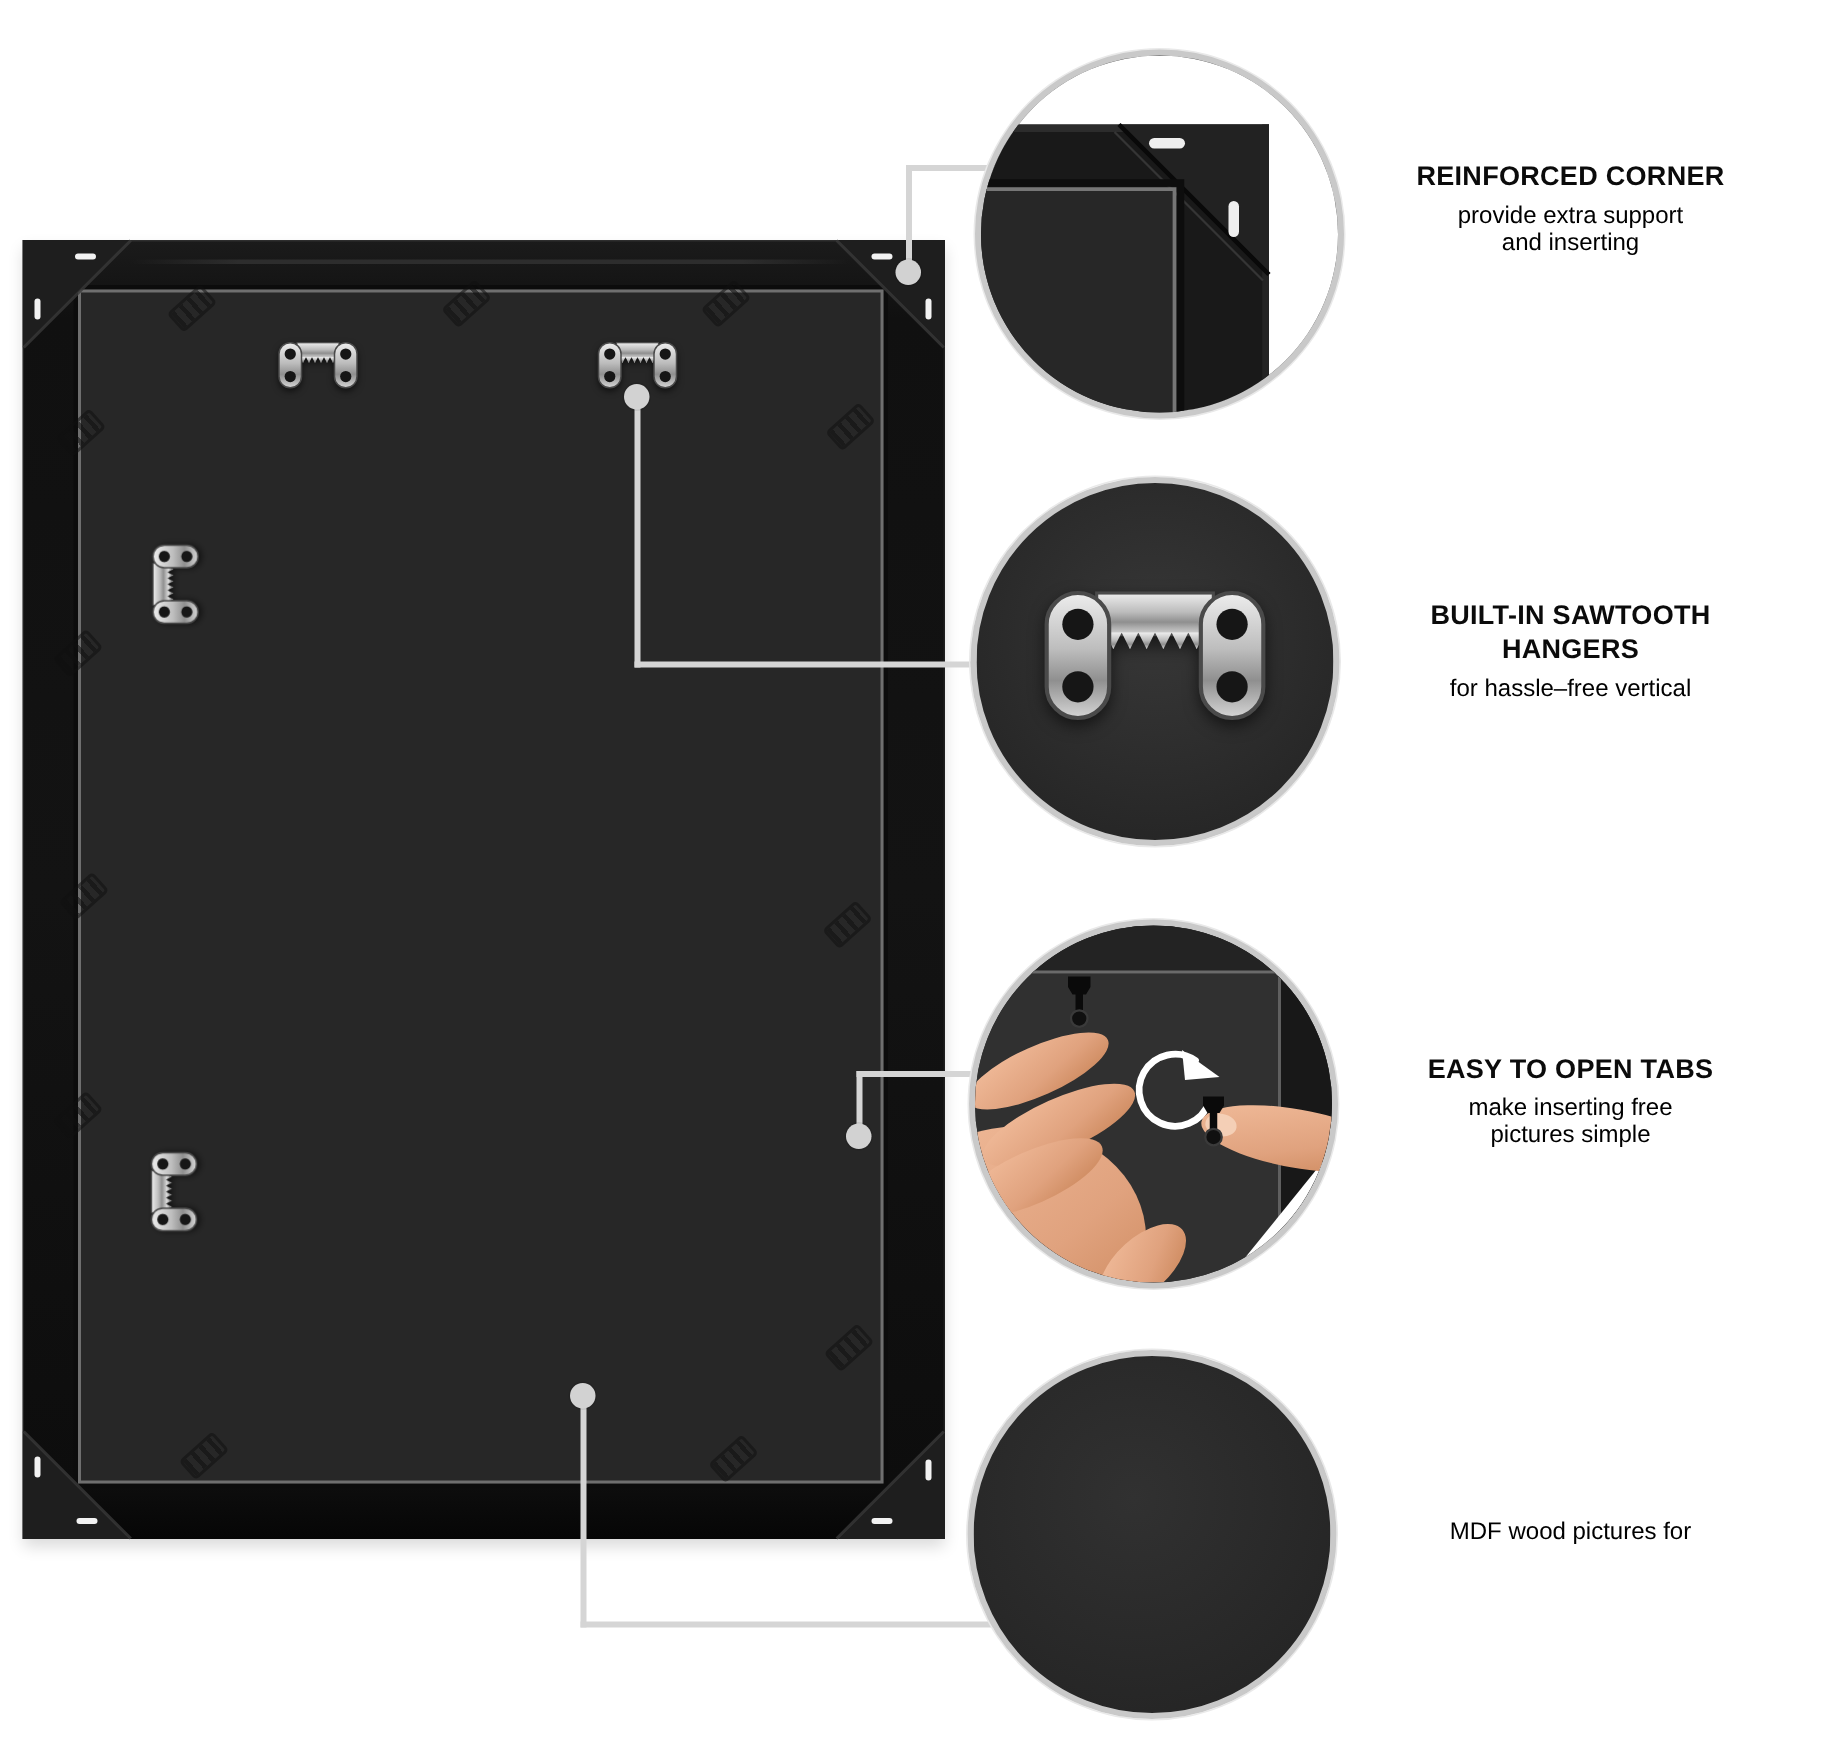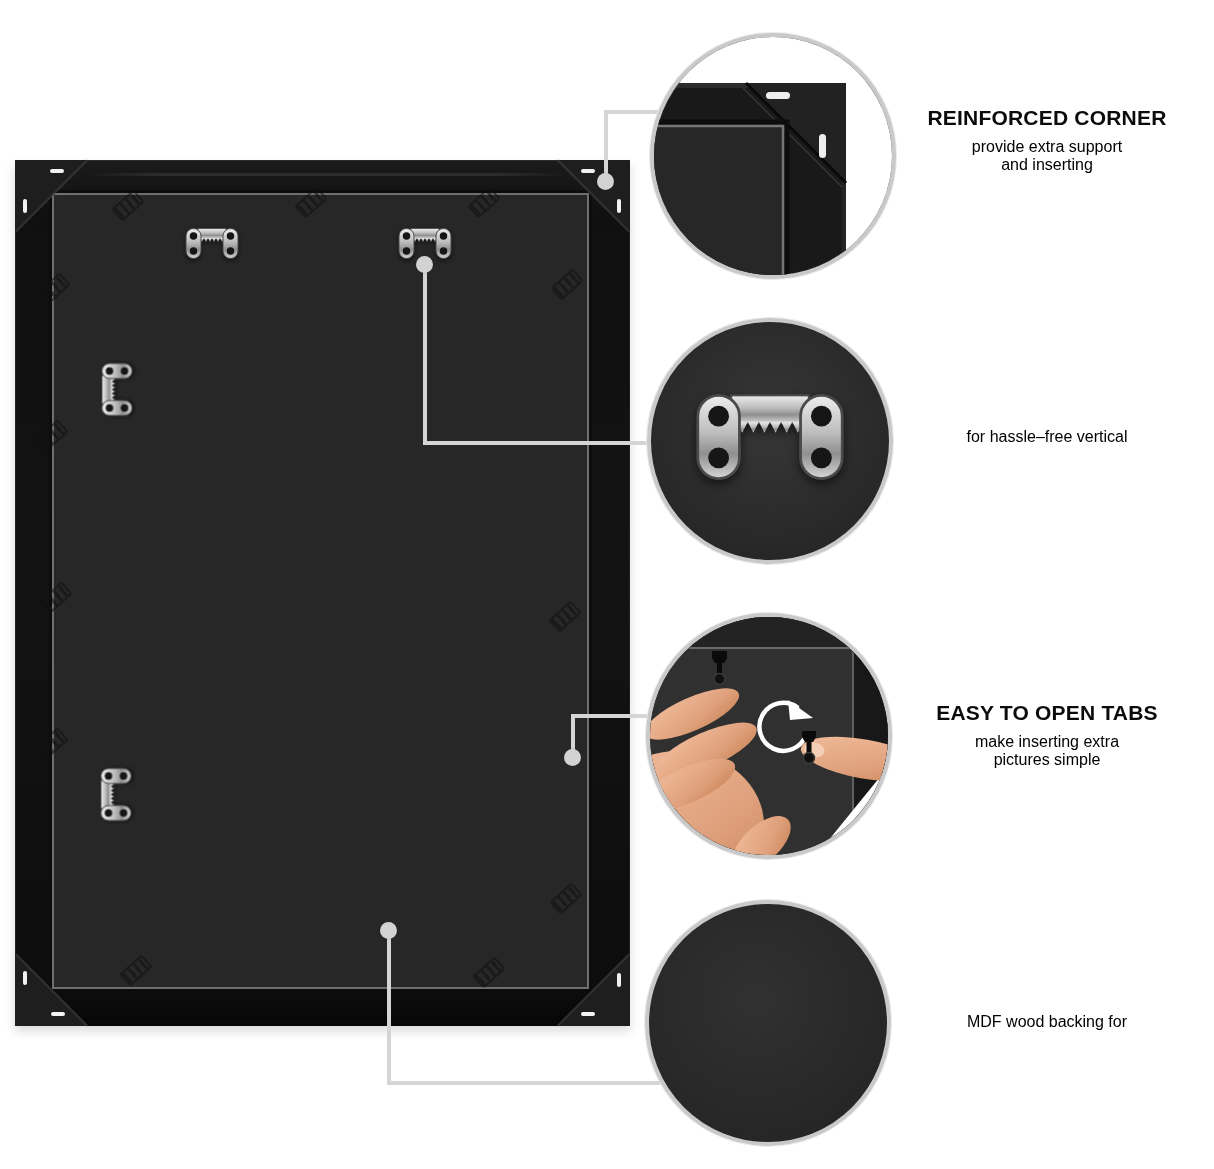--- a/index.html
+++ b/index.html
@@ -49,21 +49,21 @@
   .c3-base{position:absolute;inset:0;background:#303030;}
   .c3-topstrip{position:absolute;left:0;top:0;width:202px;height:30px;background:#232323;
                border-bottom:2px solid #6a6a6a;}
   .c3-molding{position:absolute;left:202px;top:0;width:36px;height:238px;background:#181818;
               border-left:2px solid #5f5f5f;box-sizing:border-box;}
   .c3-white{position:absolute;inset:0;background:#fff;clip-path:polygon(100% 63%,100% 100%,70% 100%);}
   .c3-art{position:absolute;inset:0;}
 
   
   .callout-text{position:absolute;left:880px;width:334px;text-align:center;transform:translateY(-50%);}
-  .callout-title{margin:0;font-size:21px;font-weight:700;color:#0b0b0b;line-height:1.28;
+  .callout-title{margin:0;font-size:18px;font-weight:700;color:#0b0b0b;line-height:1.28;
                  letter-spacing:.2px;}
   .callout-desc{margin:6px 0 0 0;font-size:26.5px;font-weight:400;color:#242424;line-height:1.32;}
 </style>
 </head>
 <body>
 
 <div class="canvas">
 
   <svg width="0" height="0" style="position:absolute" aria-hidden="true">
     <defs>
@@ -217,37 +217,41 @@
       <div>REINFORCED CORNER</div>
     </h3>
     <p class="callout-desc">
       </p>
       <div>provide extra support</div>
       <div>and inserting</div>
     <p></p>
   </div>
 
   <div class="callout-text" style="top:442px">
+    <h3 class="callout-title">
+      <div>BUILT-IN SAWTOOTH</div>
+      <div>HANGERS</div>
+    </h3>
     <p class="callout-desc">
       </p>
       <div>for hassle–free vertical</div>
     <p></p>
   </div>
 
   <div class="callout-text" style="top:742px">
     <h3 class="callout-title">
       <div>EASY TO OPEN TABS</div>
     </h3>
     <p class="callout-desc">
       </p>
-      <div>make inserting extra</div>
+      <div>make inserting free</div>
       <div>pictures simple</div>
     <p></p>
   </div>
 
   <div class="callout-text" style="top:1027px">
     <p class="callout-desc">
       </p>
-      <div>MDF wood backing for</div>
+      <div>MDF wood pictures for</div>
     <p></p>
   </div>
 
 </div>
 
 </body></html>

